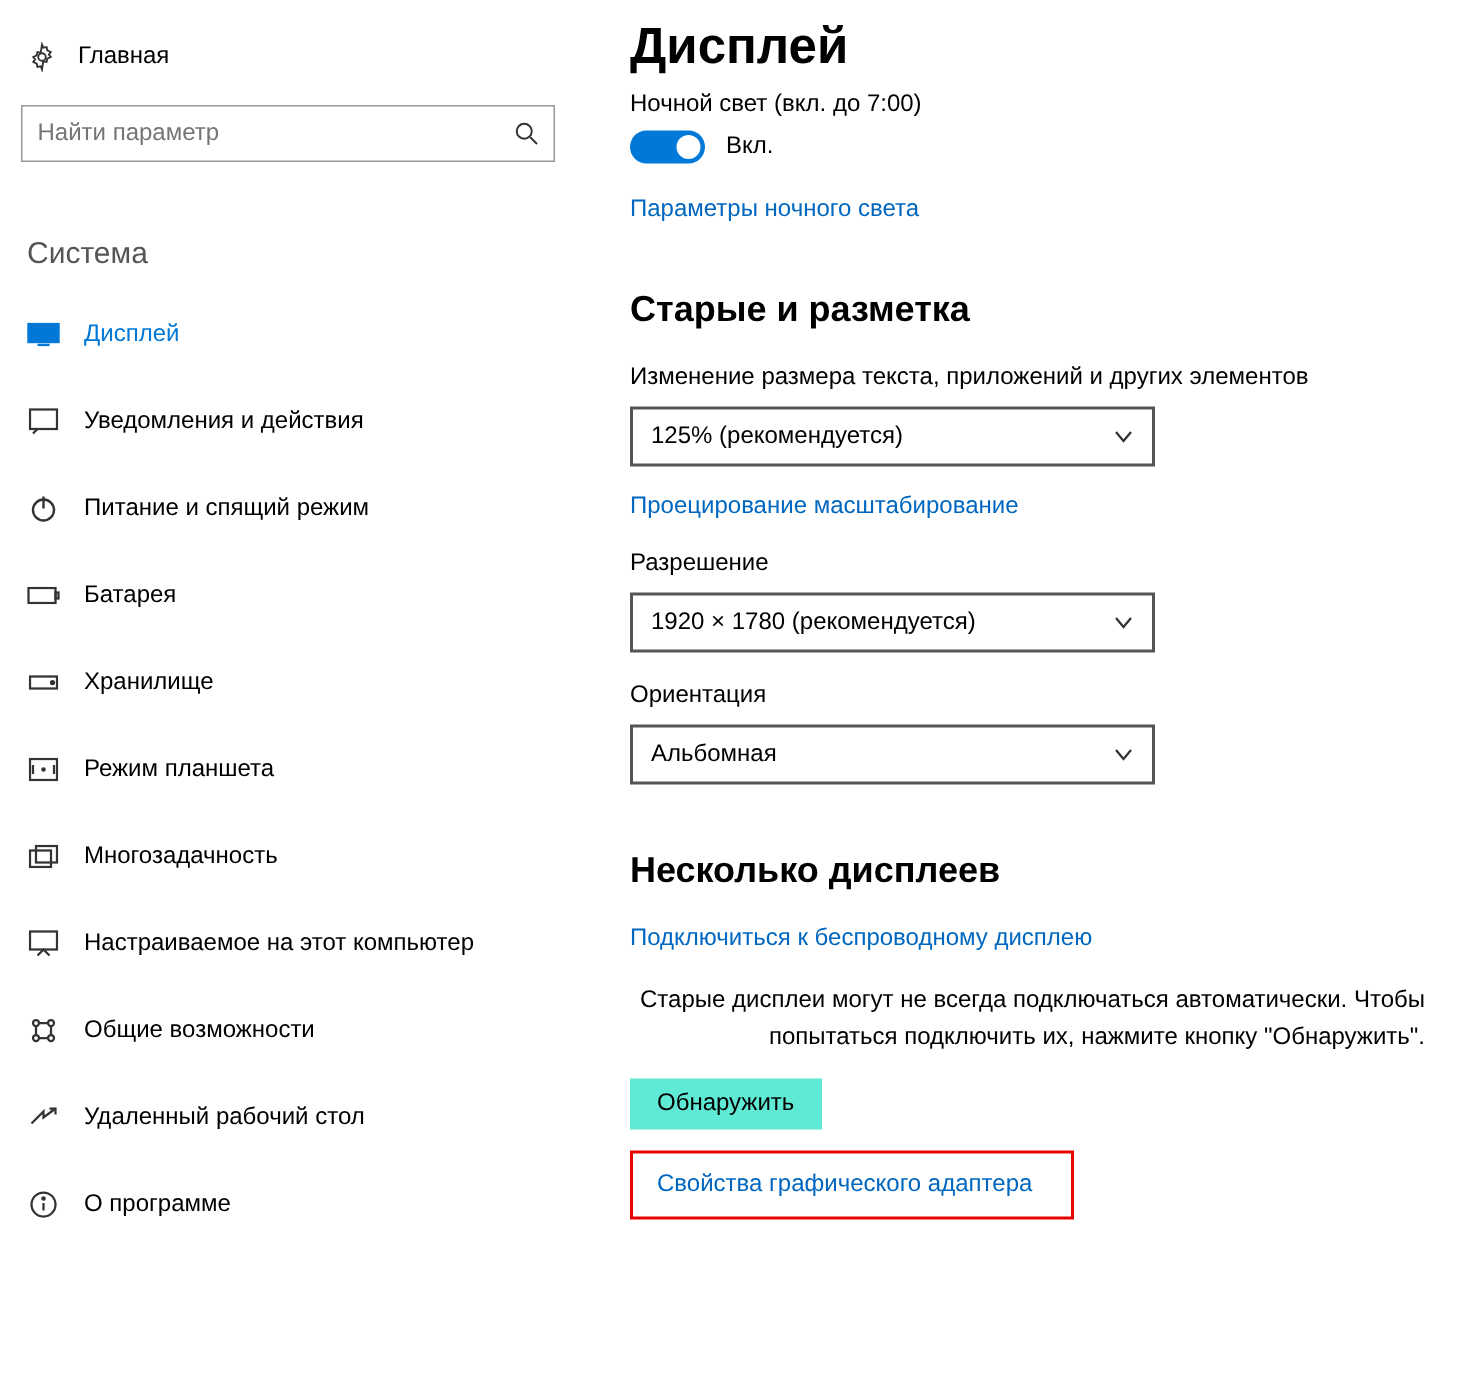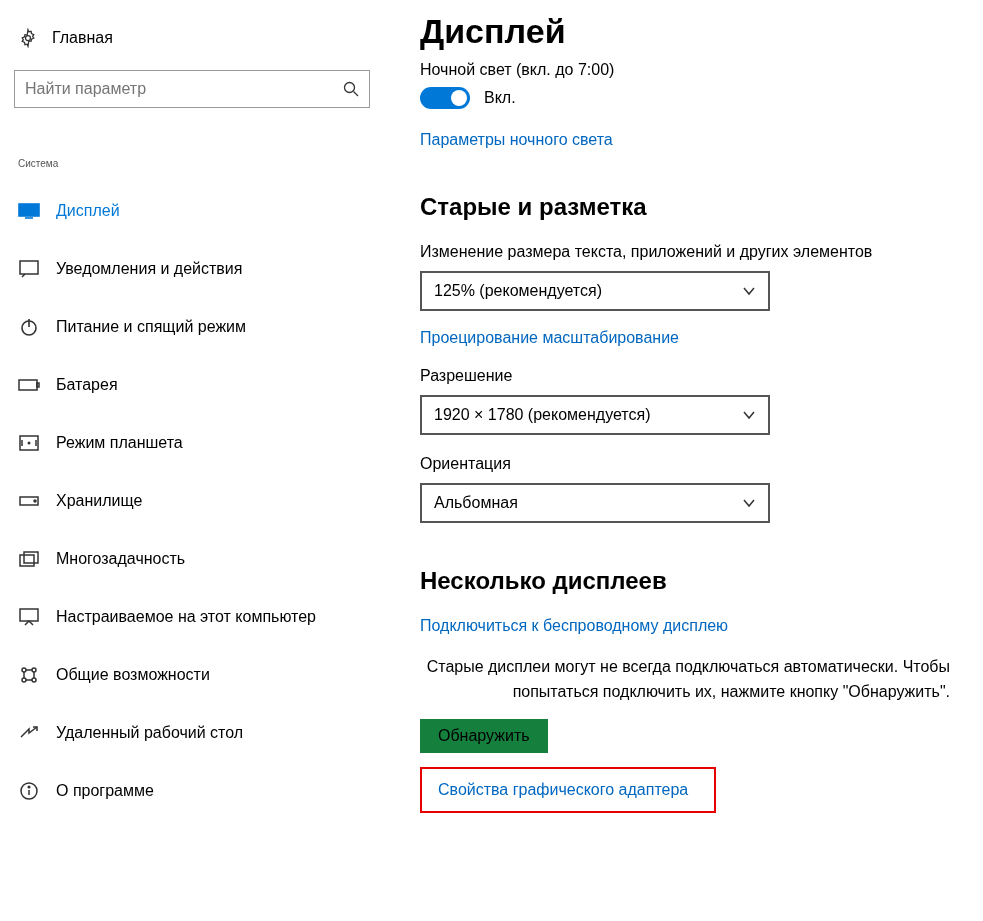--- a/index.html
+++ b/index.html
@@ -15,21 +15,21 @@
   .layout { display: flex; width: 100%; height: 100%; border-radius: 19px; }
   .sidebar { width: 400px; padding: 28px 18px 0 14px; }
   .main { flex: 1; padding: 12px 20px 0 20px; }
 
   
   .home-row { display: flex; align-items: center; gap: 14px; margin-bottom: 22px; padding-left: 4px;}
   .home-row .label { font-size: 16px; }
   .search-box { position: relative; width: 356px; height: 38px; border: 1.5px solid #999; background: #fff; }
   .search-box input { border: none; outline: none; width: calc(100% - 40px); height: 100%; padding: 0 10px; font-size: 16px; color: #666; background: transparent;}
   .search-box .search-icon { position: absolute; right: 10px; top: 50%; transform: translateY(-50%); width: 16px; height: 16px; color: #333; }
-  .sidebar-group-title { font-size: 10px; color: #555; margin-top: 50px; margin-bottom: 18px; padding-left: 4px;}
+  .sidebar-group-title { font-size: 20px; color: #555; margin-top: 50px; margin-bottom: 18px; padding-left: 4px;}
   .nav-list { list-style: none; }
   .nav-item { display: flex; align-items: center; gap: 16px; height: 48px; padding-left: 4px; cursor: pointer; user-select: none; margin-bottom: 10px;}
   .nav-item .icon-slot { width: 22px; height: 22px; display: flex; align-items: center; justify-content: center; }
   .nav-item .label { font-size: 16px; }
   .nav-item.active .label { color: #0078d7; }
   .nav-item.active .icon-slot svg { stroke: #0078d7; fill: #0078d7; }
 
   
   h1 { font-size: 34px; font-weight: 600; margin-bottom: 10px; }
   .subtext { font-size: 16px; color: #000; margin-bottom: 8px; }
@@ -38,21 +38,21 @@
   .toggle .knob { position: absolute; right: 3px; top: 3px; width: 16px; height: 16px; background: #fff; border-radius: 50%; }
   .toggle-label { font-size: 16px; }
   .link { color: #0067c0; font-size: 16px; cursor: pointer; display: inline-block; }
   h2 { font-size: 24px; font-weight: 600; margin-top: 44px; margin-bottom: 22px; }
   .field-label { font-size: 16px; margin-bottom: 10px; margin-top: 20px;}
   .dropdown { width: 350px; height: 40px; border: 2px solid #555; background: #fff; display: flex; align-items: center; justify-content: space-between; padding: 0 12px; cursor: pointer; user-select: none;}
   .dropdown .value { font-size: 16px; }
   .dropdown .chevron { width: 14px; height: 14px; }
   .link-block { margin-top: 18px; }
   .body-text { font-size: 16px; line-height: 1.55; margin-top: 20px; max-width: 530px; text-align: right;}
-  .button { display: inline-block; margin-top: 14px; padding: 8px 18px; background: #15803d; border: none; font-size: 16px; cursor: pointer; }
+  .button { display: inline-block; margin-top: 14px; padding: 8px 18px; background: #5eead4; border: none; font-size: 16px; cursor: pointer; }
   .highlight-box { border: 2.5px solid #e60000; padding: 12px 16px; margin-top: 14px; width: 296px; }
   .main { position: relative; }
 
   svg { display: block; }
 </style>
 </head>
 <body>
 
 <div class="layout">
 
@@ -111,36 +111,36 @@
         <span class="icon-slot">
           <svg width="22" height="12" viewBox="0 0 22 12" fill="none" stroke="#333" stroke-width="1.5">
               <rect x="1" y="1" width="18" height="10"></rect>
               <rect x="19" y="4" width="2" height="4"></rect>
             </svg>
         </span>
         <span class="label">Батарея</span>
       </li>
       <li class="nav-item">
         <span class="icon-slot">
+          <svg width="20" height="10" viewBox="0 0 20 10" fill="none" stroke="#333" stroke-width="1.5">
+              <rect x="1" y="1" width="18" height="8"></rect>
+              <circle cx="16" cy="5" r="1" fill="#333"></circle>
+            </svg>
+        </span>
+        <span class="label">Хранилище</span>
+      </li>
+      <li class="nav-item">
+        <span class="icon-slot">
           <svg width="20" height="16" viewBox="0 0 20 16" fill="none" stroke="#333" stroke-width="1.5">
               <rect x="1" y="1" width="18" height="14"></rect>
               <line x1="10" y1="8" x2="10" y2="8" stroke-width="3" stroke-linecap="round"></line>
               <path d="M3 5 v6 M17 5 v6"></path>
             </svg>
         </span>
         <span class="label">Режим планшета</span>
-      </li>
-      <li class="nav-item">
-        <span class="icon-slot">
-          <svg width="20" height="10" viewBox="0 0 20 10" fill="none" stroke="#333" stroke-width="1.5">
-              <rect x="1" y="1" width="18" height="8"></rect>
-              <circle cx="16" cy="5" r="1" fill="#333"></circle>
-            </svg>
-        </span>
-        <span class="label">Хранилище</span>
       </li>
       <li class="nav-item">
         <span class="icon-slot">
           <svg width="20" height="16" viewBox="0 0 20 16" fill="none" stroke="#333" stroke-width="1.5">
               <rect x="1" y="4" width="14" height="11"></rect>
               <rect x="5" y="1" width="14" height="11"></rect>
             </svg>
         </span>
         <span class="label">Многозадачность</span>
       </li>

